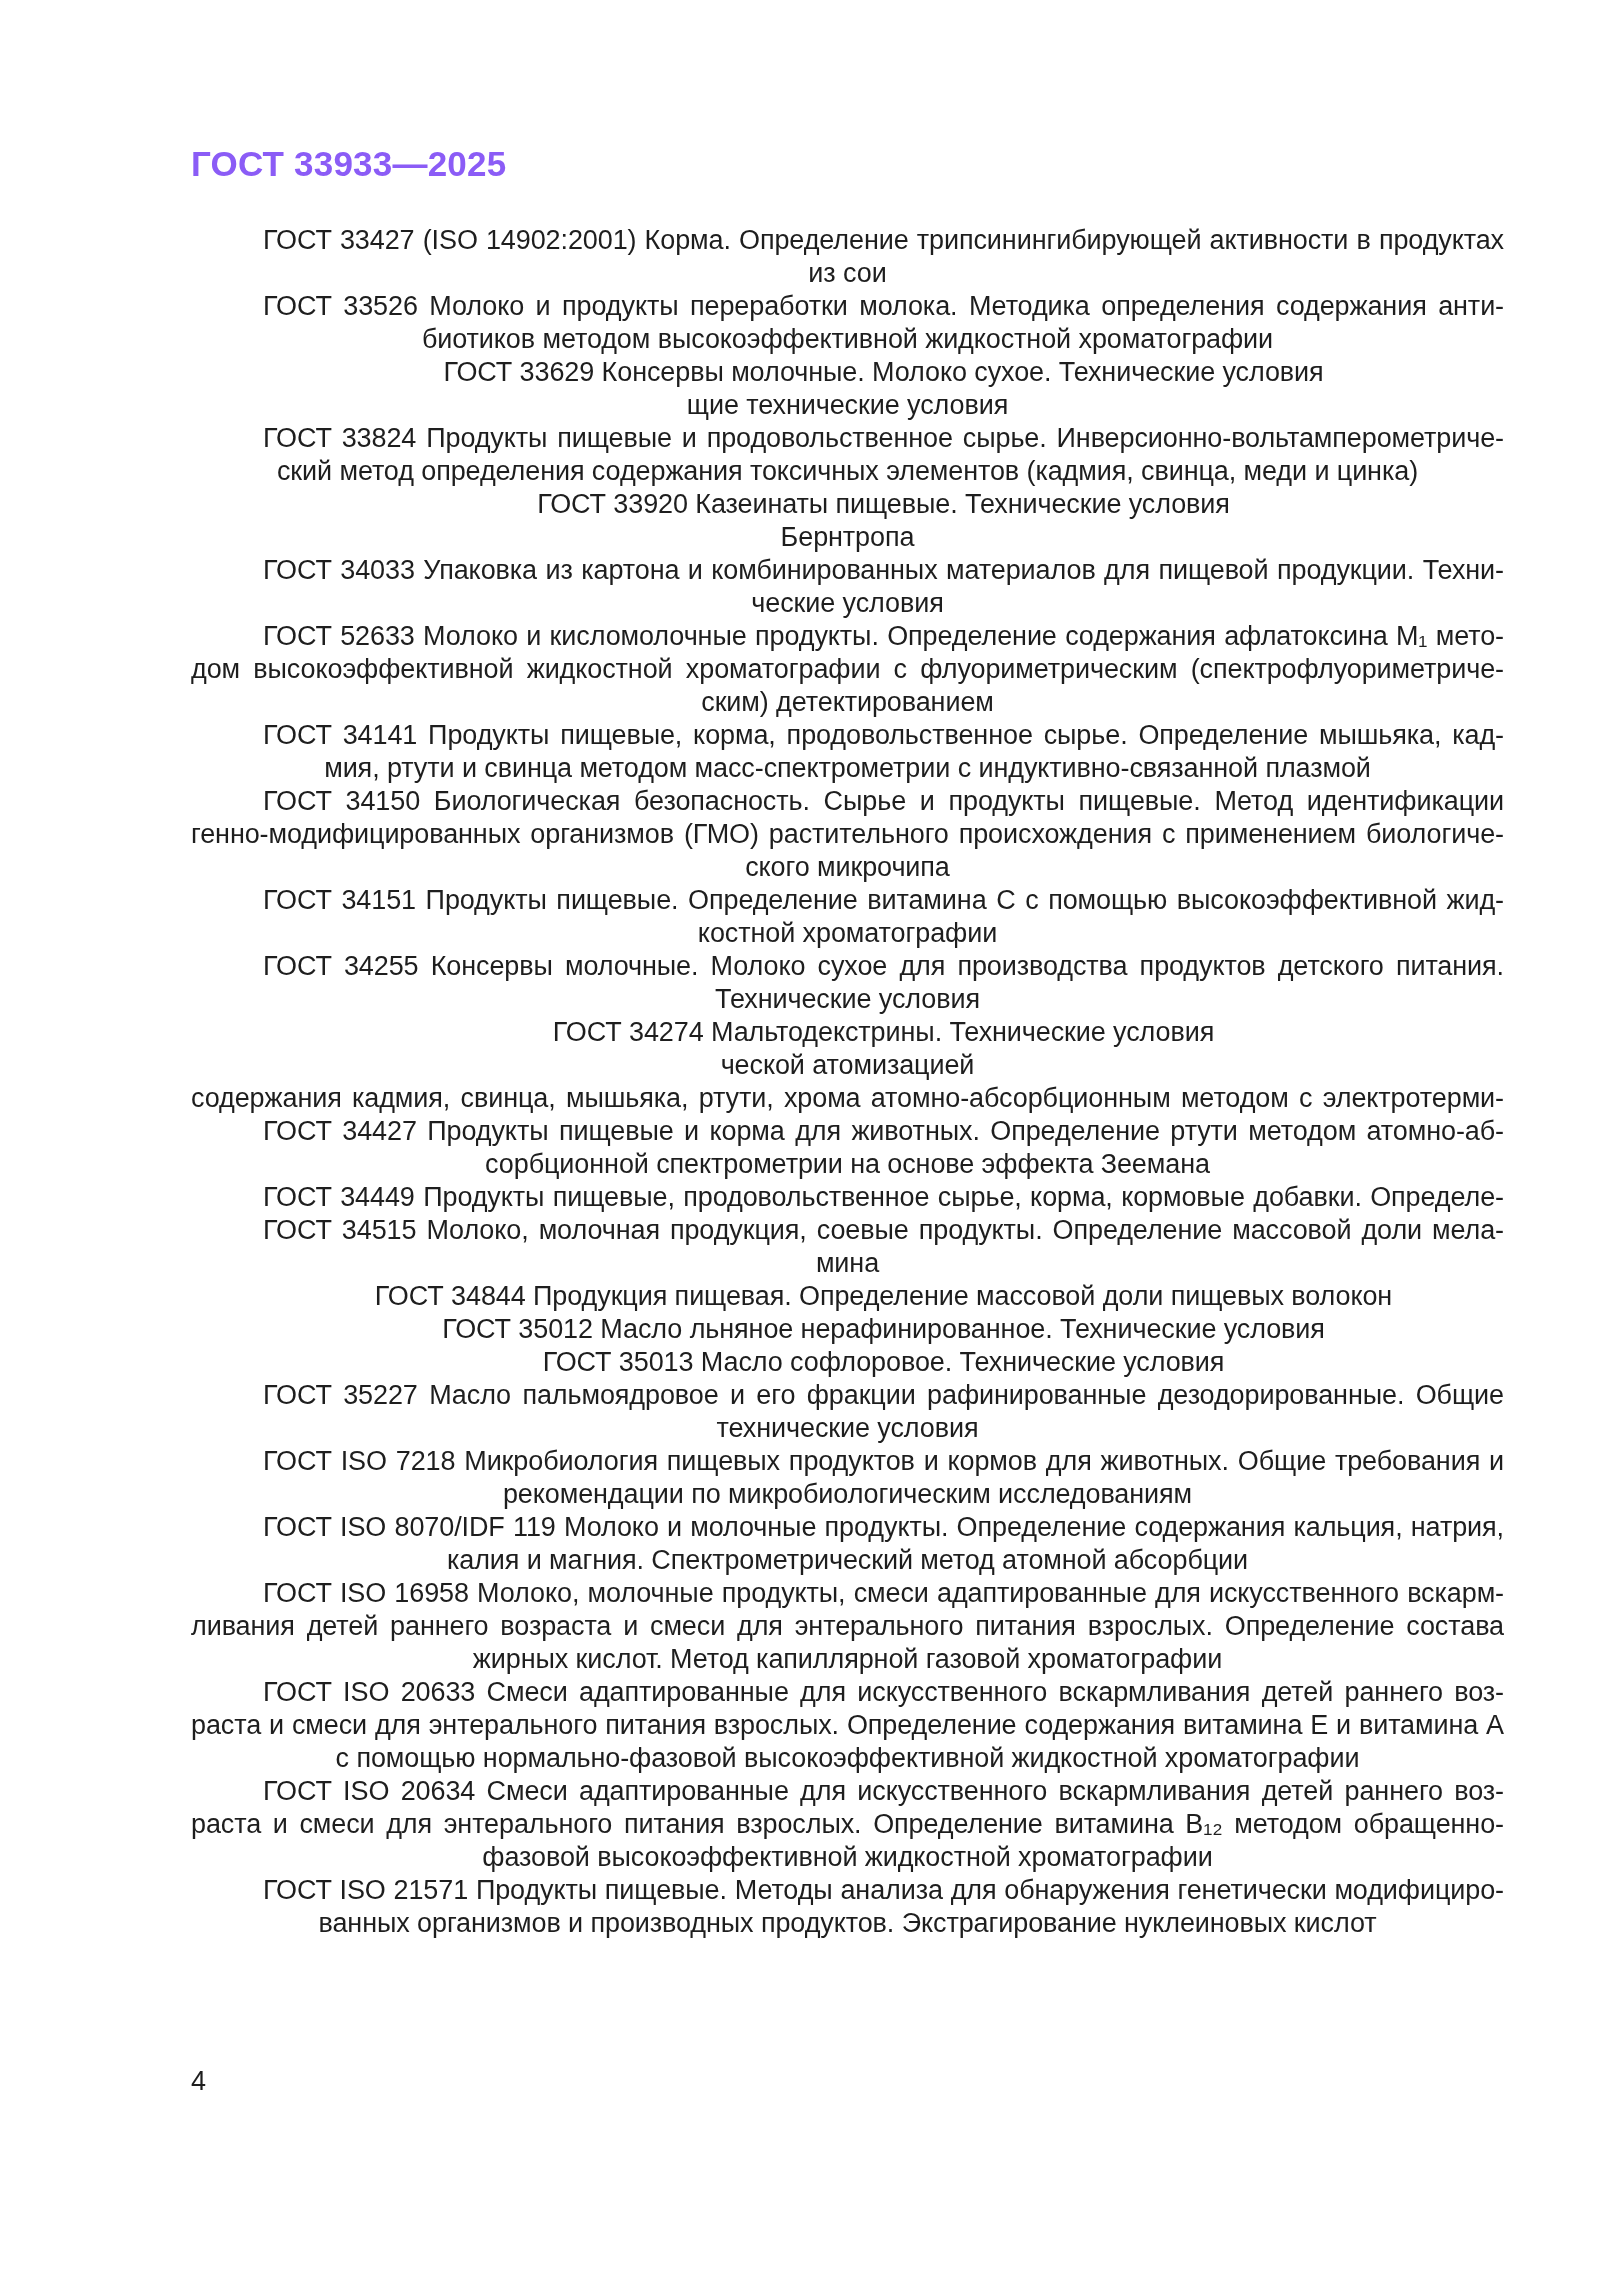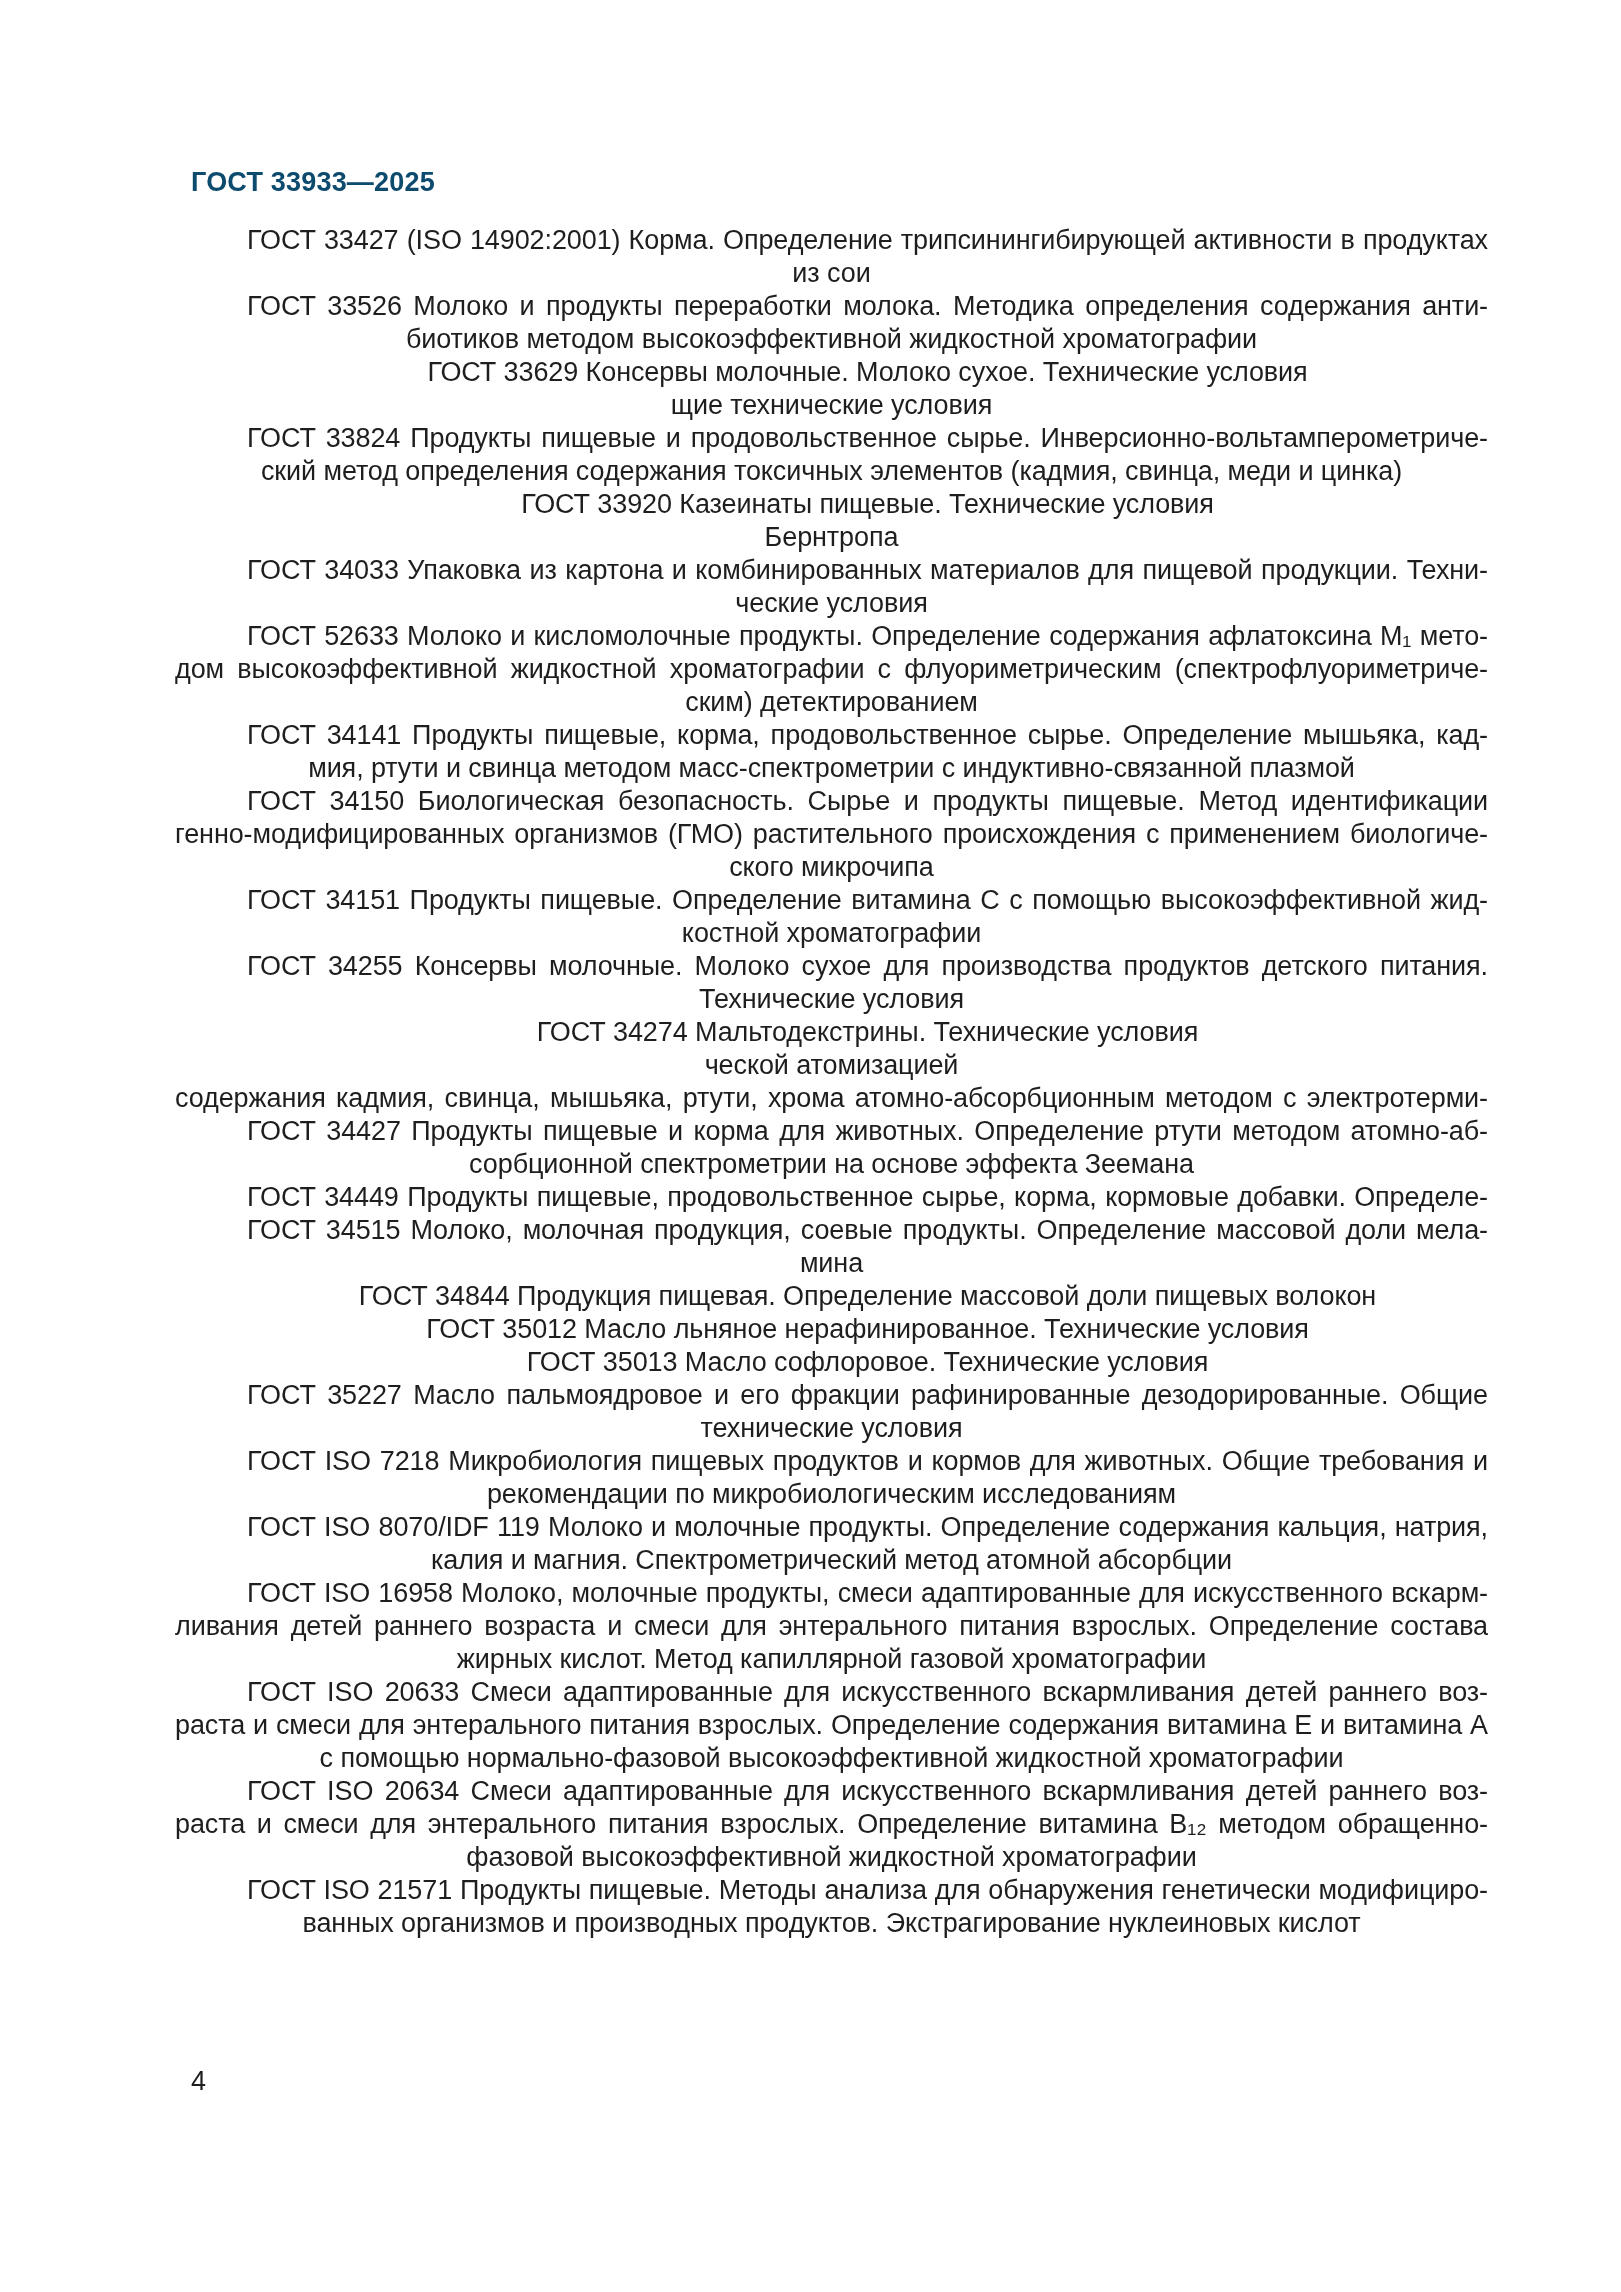--- a/index.html
+++ b/index.html
@@ -12,31 +12,31 @@
     width: 1621px;
     height: 2293px;
     background: #ffffff;
     font-family: "Liberation Sans", "DejaVu Sans", sans-serif;
     color: #1e1e1e;
     overflow: hidden;
   }
   .doc-header {
     position: absolute;
     left: 191px;
-    top: 166px;
-    font-size: 27px;
+    top: 148px;
+    font-size: 35px;
     line-height: 32px;
     font-weight: bold;
-    color: #0c4a6e;
+    color: #8b5cf6;
     letter-spacing: 0.2px;
     white-space: nowrap;
   }
   .content {
     position: absolute;
-    left: 175px;
+    left: 191px;
     top: 224px;
     width: 1313px;
   }
   .para {
     margin: 0;
     padding: 0;
   }
   .line {
     font-size: 27px;
     line-height: 33px;

